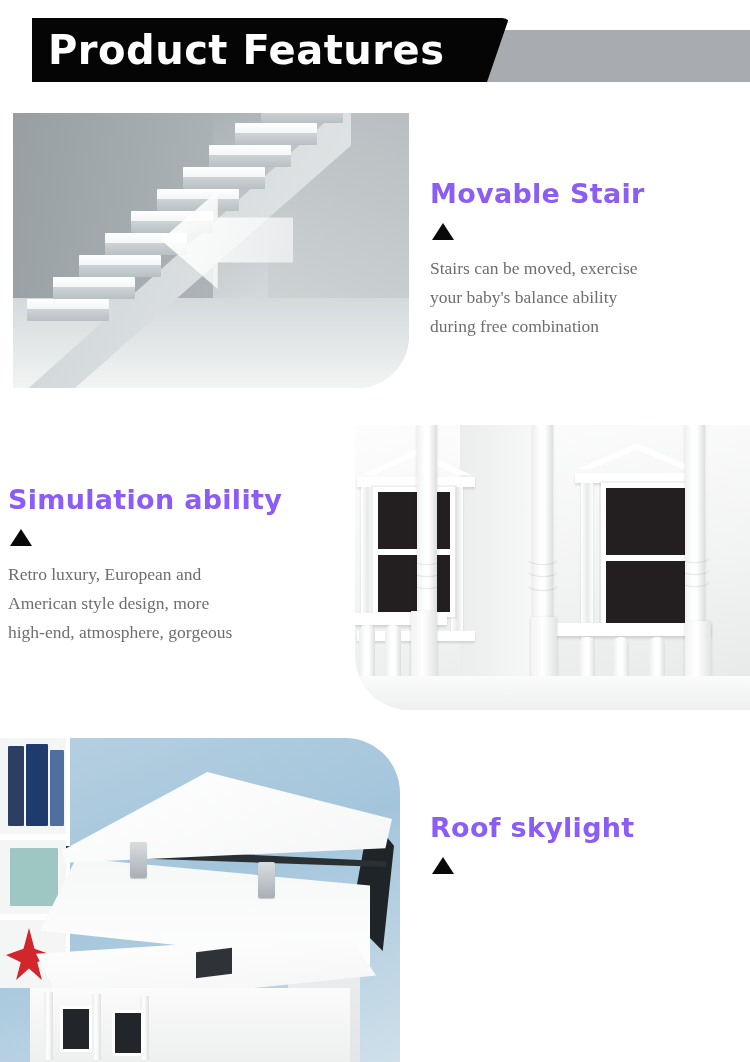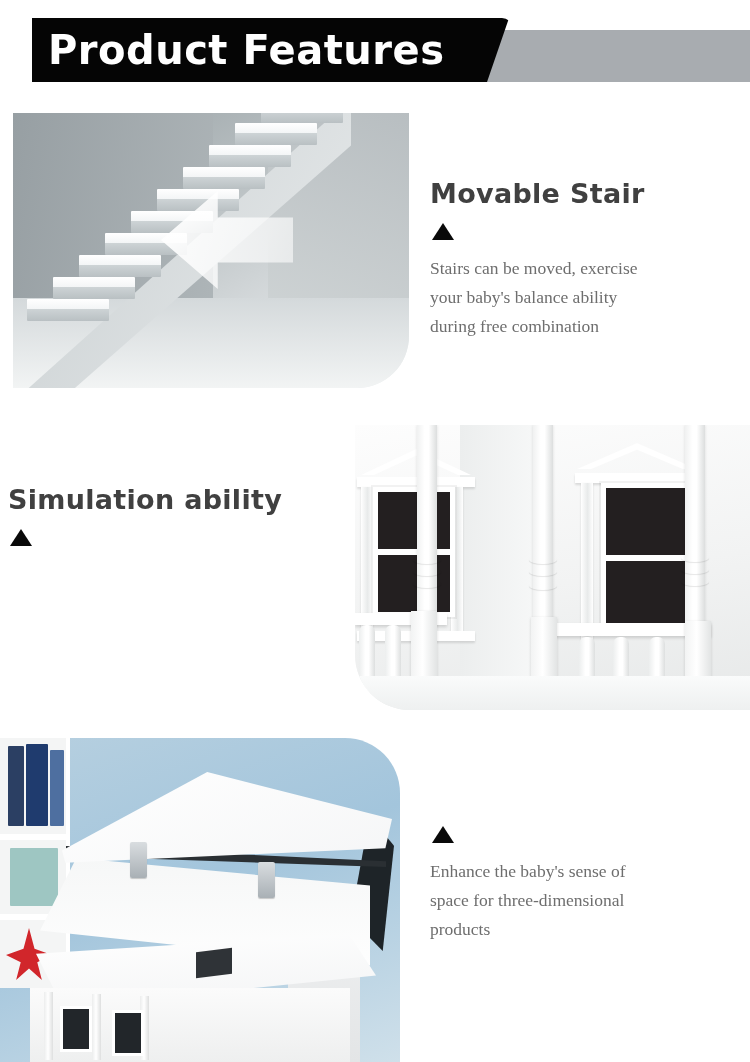--- a/index.html
+++ b/index.html
@@ -57,21 +57,21 @@
     line-height: 52px;
     white-space: nowrap;
   }
   .feature-text {
     position: absolute;
   }
   .feature-heading {
     font-family: "DejaVu Sans", sans-serif;
     font-size: 27px;
     font-weight: bold;
-    color: #404040;
+    color: #8b5cf6;
     letter-spacing: 0.3px;
     white-space: nowrap;
     margin: 0;
   }
   .feature-marker {
     width: 0;
     height: 0;
     border-left: 11px solid transparent;
     border-right: 11px solid transparent;
     border-bottom: 17px solid #090909;
@@ -407,20 +407,23 @@
   <div class="feature-heading">Movable Stair</div>
   <div class="feature-marker"></div>
   <div class="feature-body">Stairs can be moved, exercise
 your baby's balance ability
 during free combination</div>
 </div>
 
 <div class="feature-text" style="left:8px; top:484px; width:330px;">
   <div class="feature-heading">Simulation ability</div>
   <div class="feature-marker"></div>
+  <div class="feature-body">Retro luxury, European and
+American style design, more
+high-end, atmosphere, gorgeous</div>
 </div>
 
 <div class="photo" id="photo-facade">
   <div class="bg"></div>
   <div class="wallshade"></div>
 
   <div class="pediment" style="left:6px; top:24px; width:110px;"></div>
   <div class="lintel" style="left:2px; top:52px; width:118px;"></div>
   <div class="pilaster" style="left:6px; top:62px; height:150px;"></div>
   <div class="pilaster" style="left:96px; top:62px; height:150px;"></div>
@@ -489,17 +492,15 @@
 
   <div class="house-body"></div>
   <div class="hb-col" style="left:44px; top:254px; height:68px;"></div>
   <div class="hb-col" style="left:92px; top:256px; height:66px;"></div>
   <div class="hb-col" style="left:140px; top:258px; height:64px;"></div>
   <div class="hb-window" style="left:60px; top:268px; width:26px; height:40px;"></div>
   <div class="hb-window" style="left:112px; top:272px; width:26px; height:40px;"></div>
 </div>
 
 <div class="feature-text" style="left:430px; top:812px; width:300px;">
+  <div class="feature-heading">Roof skylight</div>
   <div class="feature-marker"></div>
-  <div class="feature-body">Enhance the baby's sense of
-space for three-dimensional
-products</div>
 </div>
 
 </body></html>

